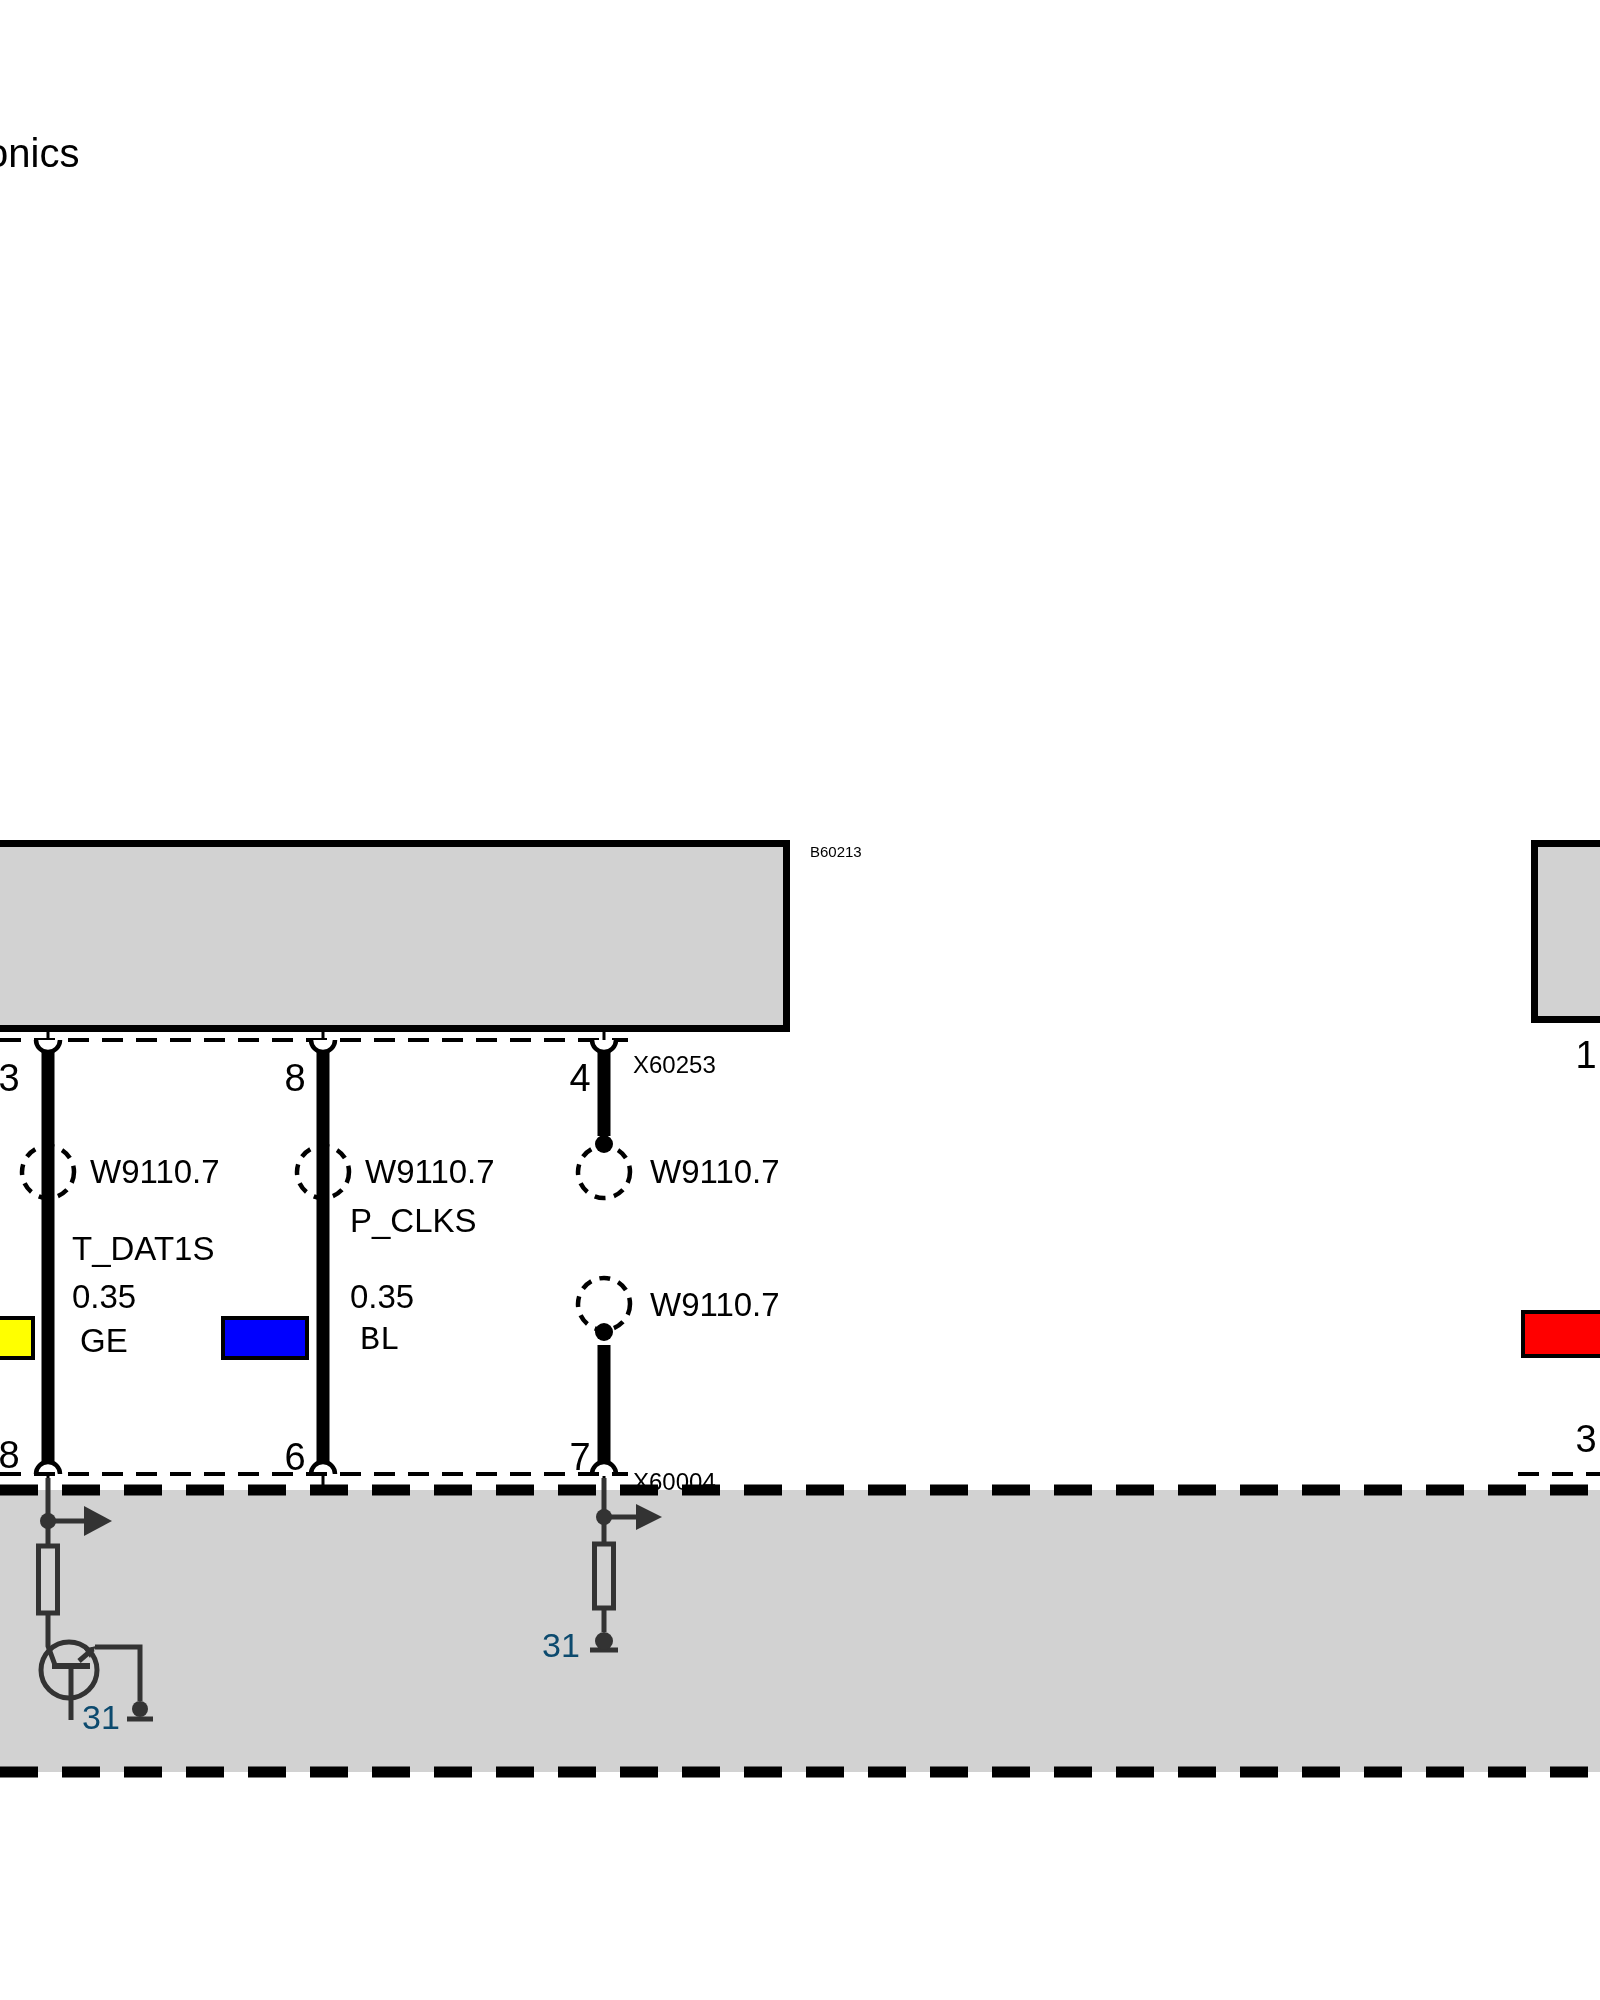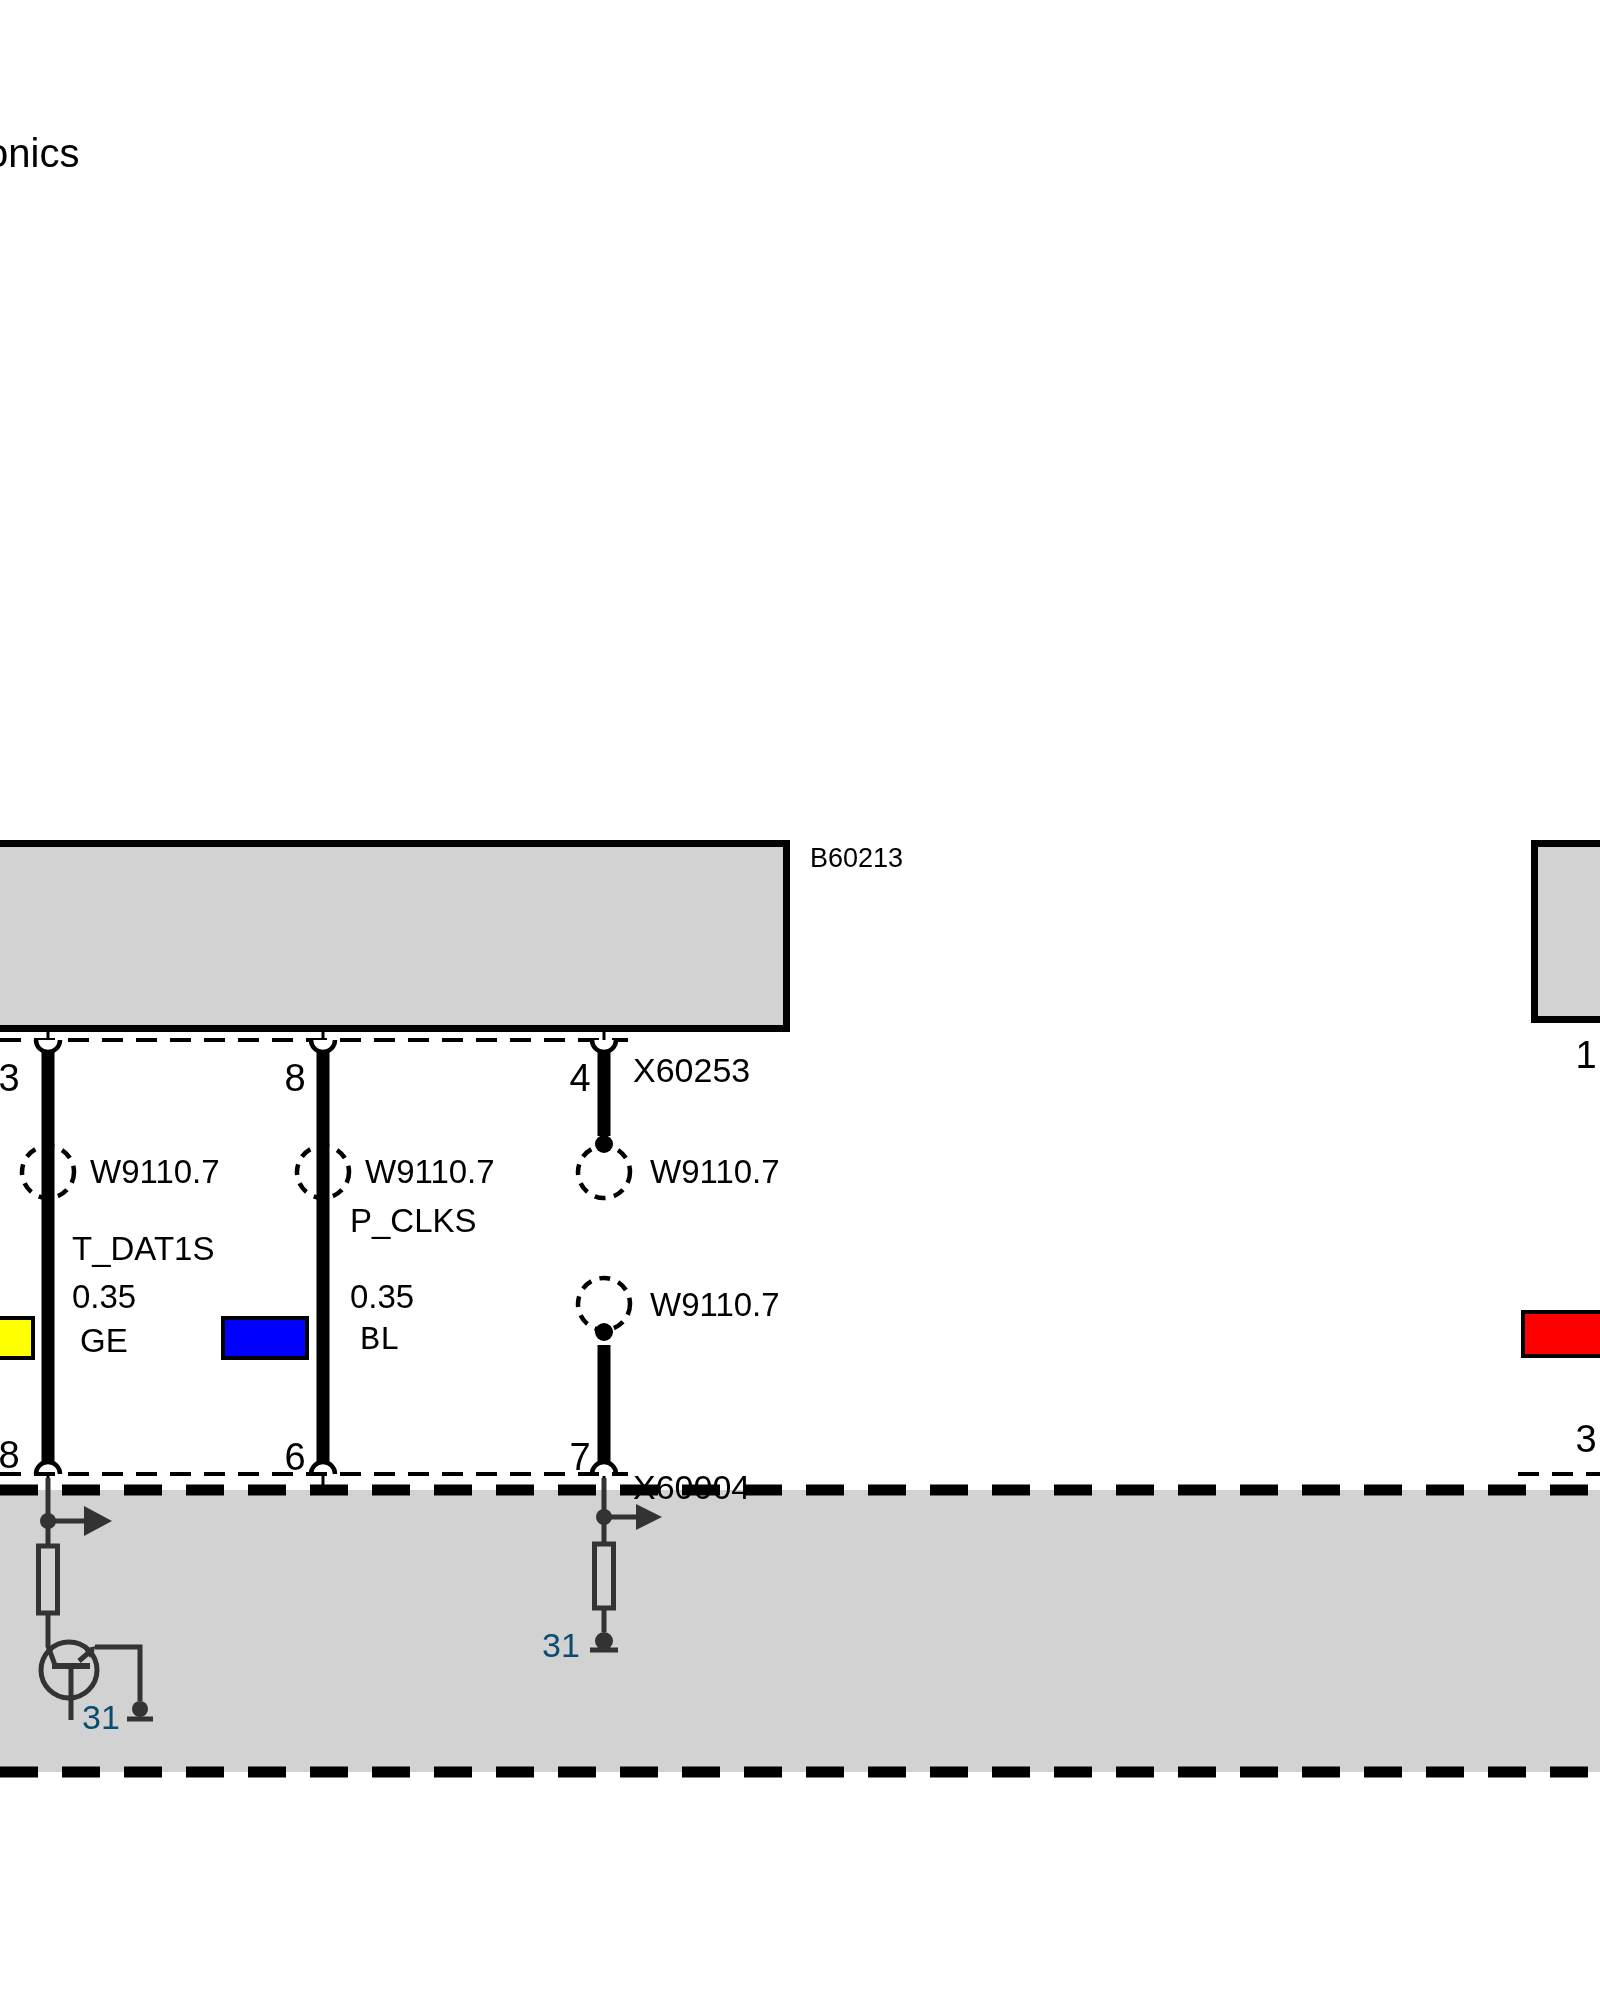--- a/index.html
+++ b/index.html
@@ -8,21 +8,21 @@
     background:#ffffff;font-family:"Liberation Sans", sans-serif;color:#000;
   }
   .txt{position:absolute;white-space:nowrap;color:#000;}
   .comp-box{
     position:absolute;background:#d2d2d2;border:7px solid #000;box-sizing:border-box;
   }
   .ecu-band{
     position:absolute;left:0;top:1490px;width:1600px;height:282px;background:#d2d2d2;
   }
   .pin-num{font-size:38px;width:40px;text-align:center;}
-  .conn-code{font-size:34px;}
+  .conn-code{font-size:24px;}
   .wire-label{font-size:33px;}
   .w-label{font-size:33px;text-align:center;}
   .gnd-label{font-size:34px;color:#0c4a6e;}
   svg{position:absolute;left:0;top:0;}
 </style>
 </head>
 <body>
 
 <div id="canvas">
 
@@ -104,21 +104,21 @@
       <path d="M604,1608 V1632"></path>
       <path d="M590,1650 H618"></path>
     </g>
     <circle cx="604" cy="1517" r="8" fill="#333"></circle>
     <polygon points="636,1504 636,1530 662,1517" fill="#333"></polygon>
     <circle cx="604" cy="1641" r="9" fill="#333"></circle>
   </svg>
 
   <div class="txt" style="left:-14px;top:131px;font-size:40px;">onics</div>
 
-  <div class="txt" style="left:810px;top:843px;font-size:27px;text-align:center;">B60213</div>
+  <div class="txt" style="left:810px;top:843px;font-size:15px;text-align:center;">B60213</div>
 
   <div class="txt pin-num" style="left:-11px;top:1057px;">3</div>
   <div class="txt pin-num" style="left:275px;top:1057px;">8</div>
   <div class="txt pin-num" style="left:560px;top:1057px;">4</div>
   <div class="txt conn-code" style="left:633px;top:1051px;">X60253</div>
   <div class="txt pin-num" style="left:1566px;top:1034px;">1</div>
 
   <div class="txt w-label" style="left:90px;top:1153px;">W9110.7</div>
   <div class="txt w-label" style="left:365px;top:1153px;">W9110.7</div>
   <div class="txt w-label" style="left:650px;top:1153px;">W9110.7</div>

